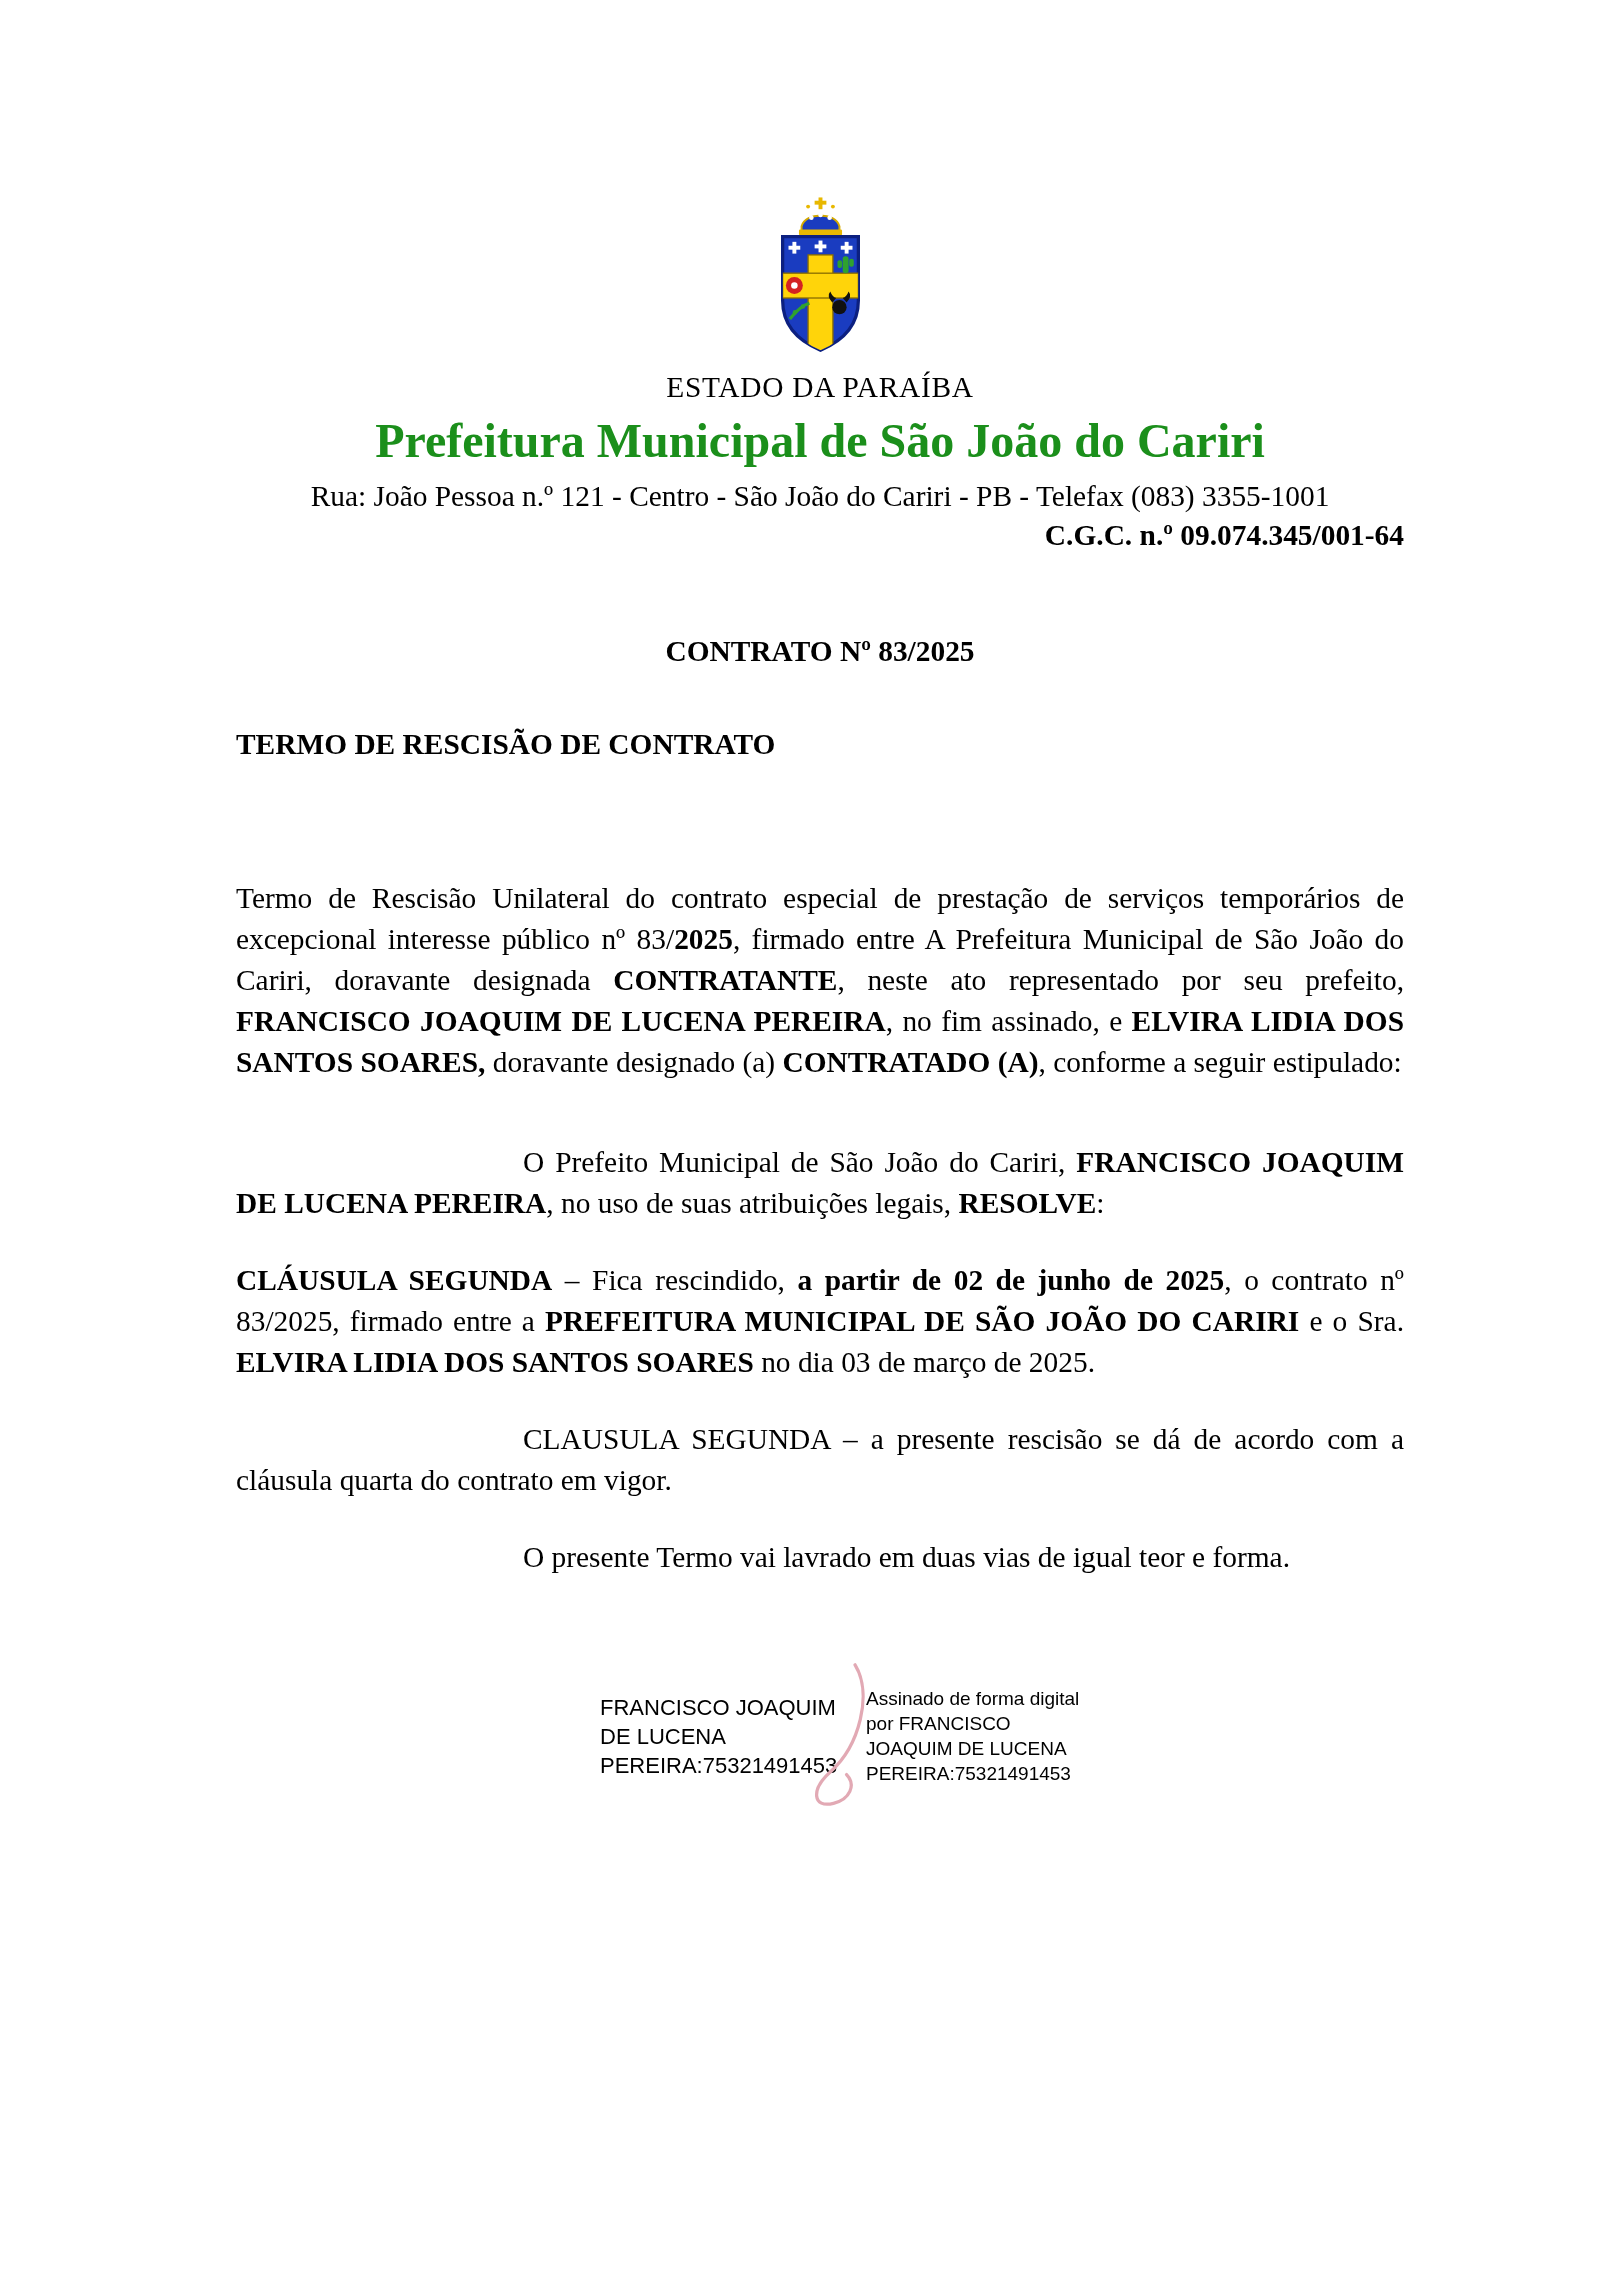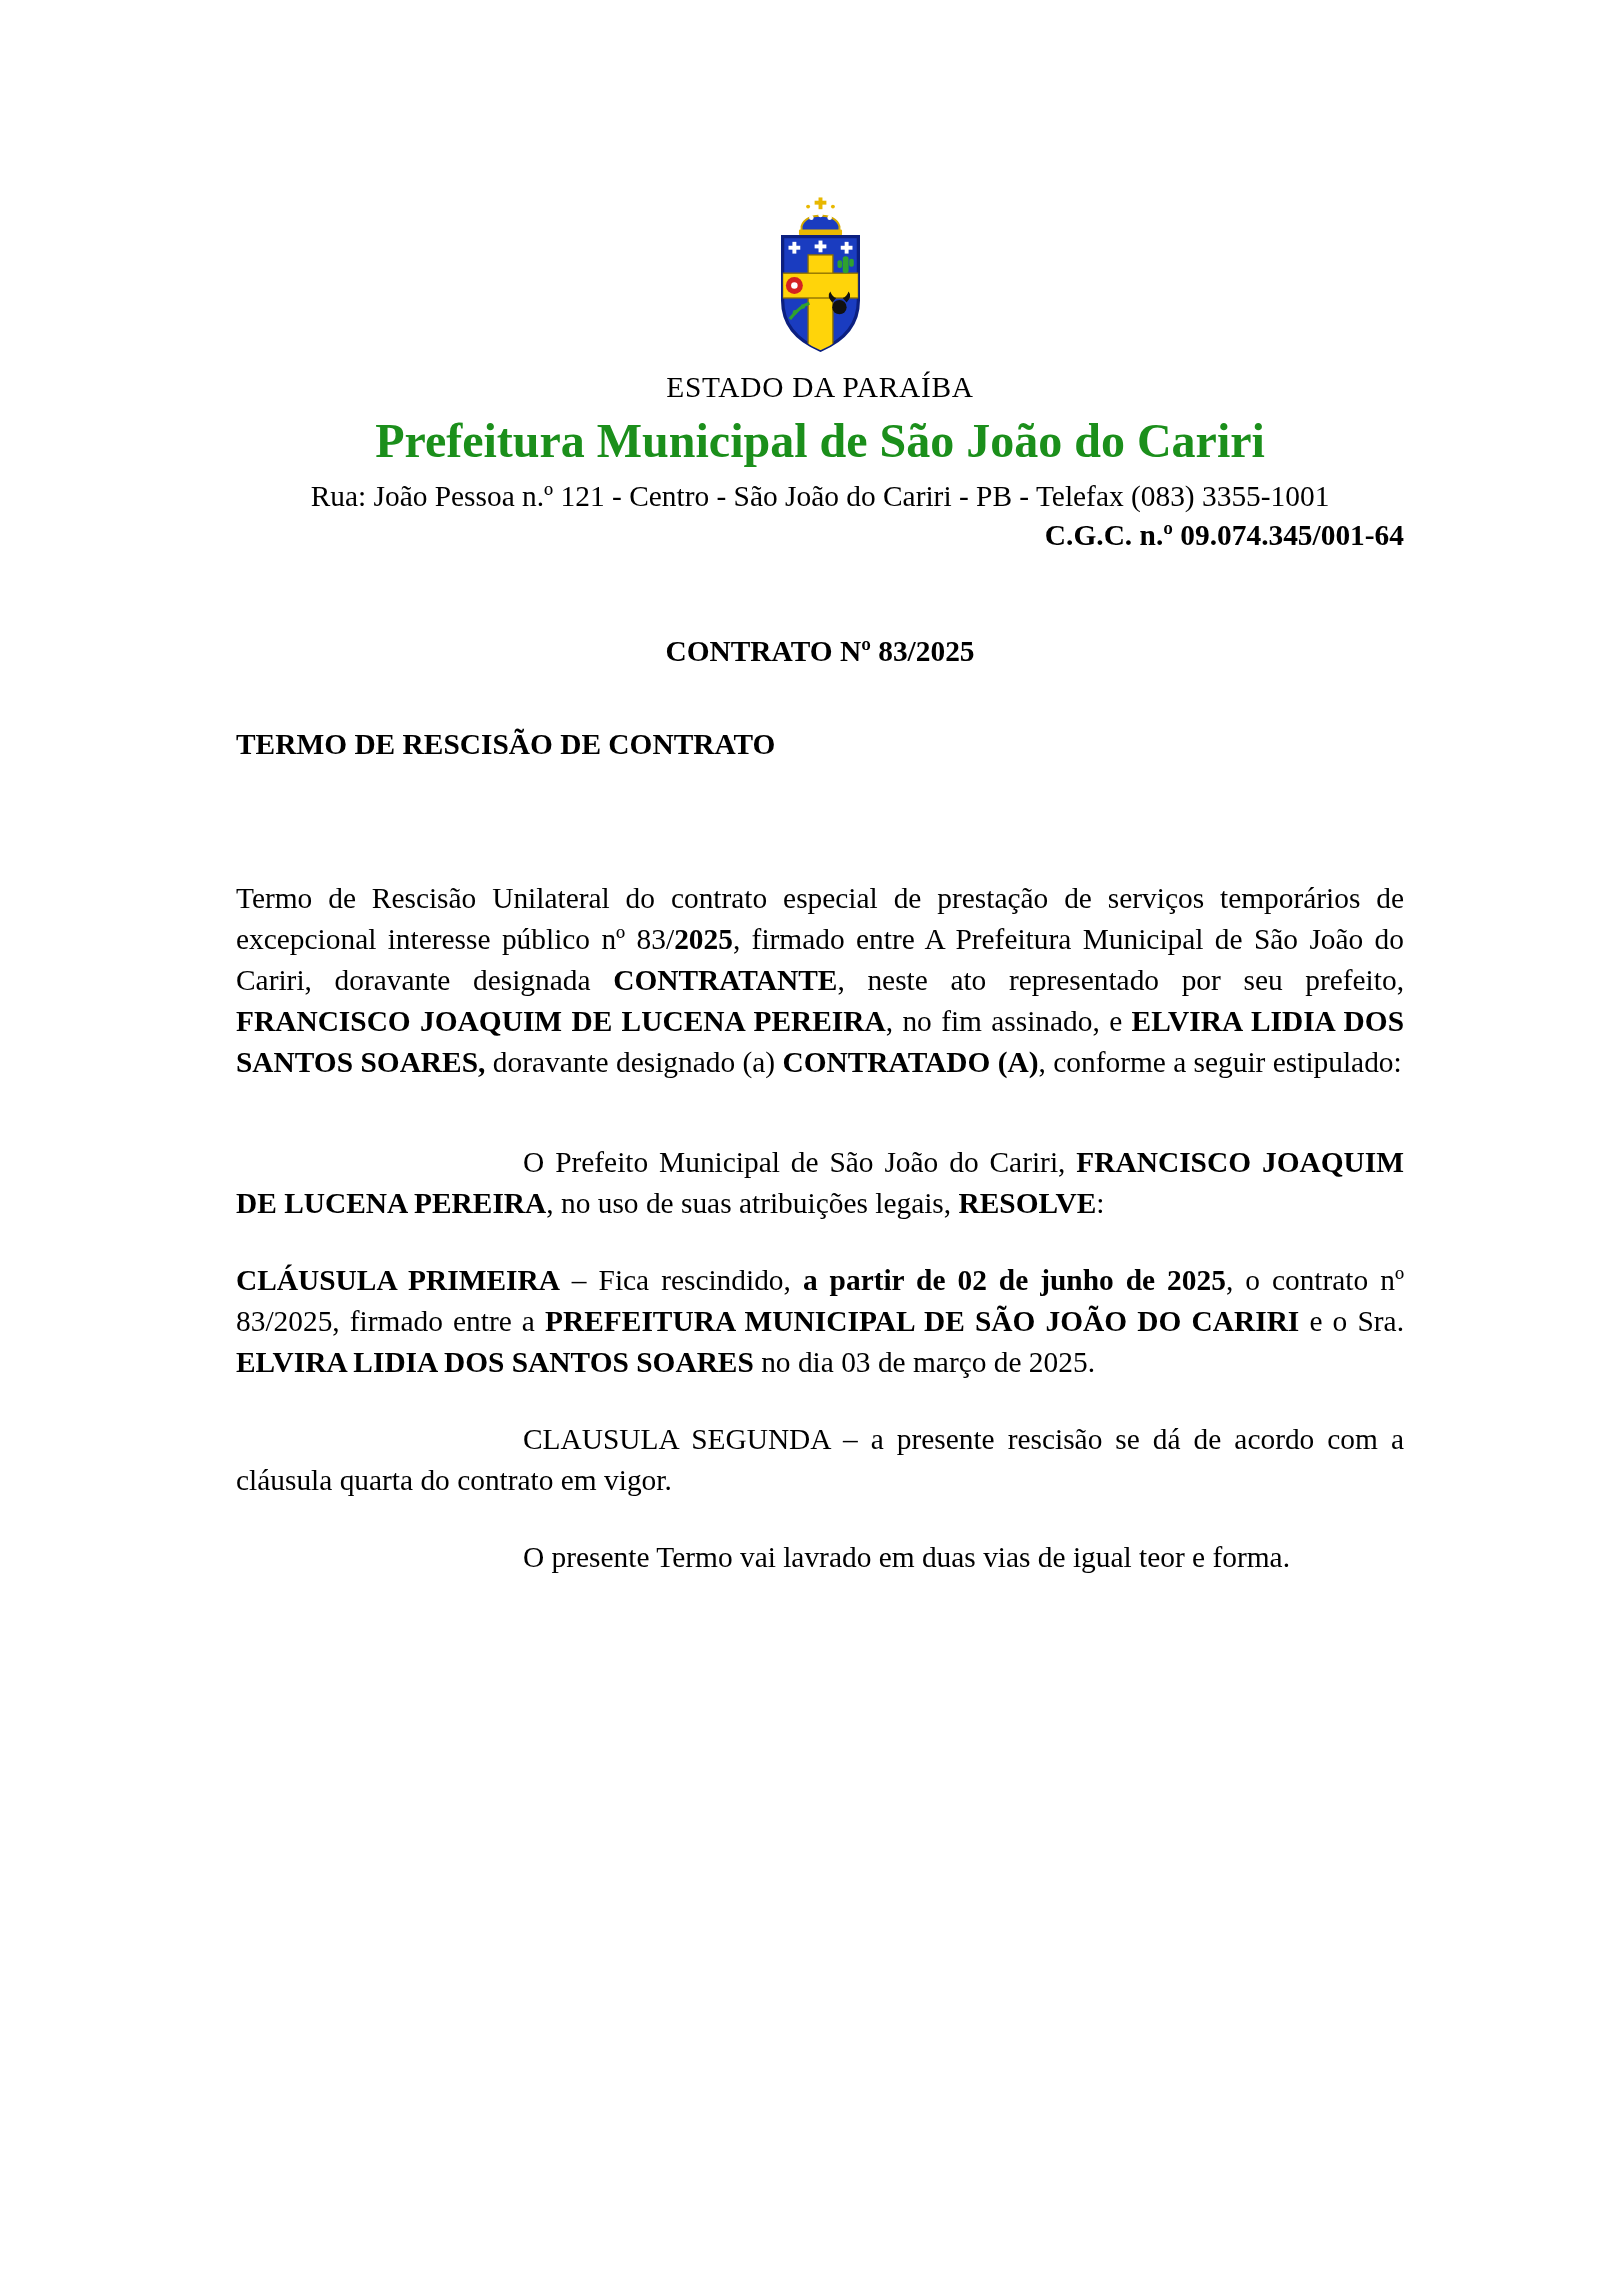--- a/index.html
+++ b/index.html
@@ -167,20 +167,27 @@
   <div class="h-muni">Prefeitura Municipal de São João do Cariri</div>
   <div class="h-addr">Rua: João Pessoa n.º 121 - Centro - São João do Cariri - PB - Telefax (083) 3355-1001</div>
   <div class="h-cgc">C.G.C. n.º 09.074.345/001-64</div>
 
   <div class="doc-title">CONTRATO Nº 83/2025</div>
   <div class="doc-subtitle">TERMO DE RESCISÃO DE CONTRATO</div>
 
   <div class="doc-body" id="doc-body">
       <p class="para"><span>Termo de Rescisão Unilateral do contrato especial de prestação de serviços temporários de excepcional interesse público nº 83/</span><span class="b">2025</span><span>, firmado entre A Prefeitura Municipal de São João do Cariri, doravante designada </span><span class="b">CONTRATANTE</span><span>, neste ato representado por seu prefeito, </span><span class="b">FRANCISCO JOAQUIM DE LUCENA PEREIRA</span><span>, no fim assinado, e </span><span class="b">ELVIRA LIDIA DOS SANTOS SOARES,</span><span> doravante designado (a) </span><span class="b">CONTRATADO (A)</span><span>, conforme a seguir estipulado:</span></p>
       <p class="para indent"><span>O Prefeito Municipal de São João do Cariri, </span><span class="b">FRANCISCO JOAQUIM DE LUCENA PEREIRA</span><span>, no uso de suas atribuições legais, </span><span class="b">RESOLVE</span><span>:</span></p>
-      <p class="para"><span class="b">CLÁUSULA PRIMEIRA</span><span> – Fica rescindido, </span><span class="b">a partir de 02 de junho de 2025</span><span>, o contrato nº 83/2025, firmado entre a </span><span class="b">PREFEITURA MUNICIPAL DE SÃO JOÃO DO CARIRI</span><span> e o Sra. </span><span class="b">ELVIRA LIDIA DOS SANTOS SOARES</span><span> no dia 03 de março de 2025.</span></p>
+      <p class="para"><span class="b">CLÁUSULA SEGUNDA</span><span> – Fica rescindido, </span><span class="b">a partir de 02 de junho de 2025</span><span>, o contrato nº 83/2025, firmado entre a </span><span class="b">PREFEITURA MUNICIPAL DE SÃO JOÃO DO CARIRI</span><span> e o Sra. </span><span class="b">ELVIRA LIDIA DOS SANTOS SOARES</span><span> no dia 03 de março de 2025.</span></p>
       <p class="para indent"><span>CLAUSULA SEGUNDA – a presente rescisão se dá de acordo com a cláusula quarta do contrato em vigor.</span></p>
       <p class="para indent"><span>O presente Termo vai lavrado em duas vias de igual teor e forma.</span></p>
     </div>
 
+  <div class="sig-row">
+    <svg class="sig-flourish" width="98" height="170" viewBox="0 0 150 260" aria-hidden="true">
+      <path d="M95 18 C 122 62, 102 142, 57 182 C 27 209, 30 238, 62 230 C 87 224, 97 202, 82 186" fill="none" stroke="#e2a9b4" stroke-width="5" stroke-linecap="round"></path>
+    </svg>
+    <div class="sig-name">FRANCISCO JOAQUIM DE LUCENA PEREIRA:75321491453</div>
+    <div class="sig-statement">Assinado de forma digital por FRANCISCO JOAQUIM DE LUCENA PEREIRA:75321491453</div>
+  </div>
 
 </div>
 
 
 </body></html>

